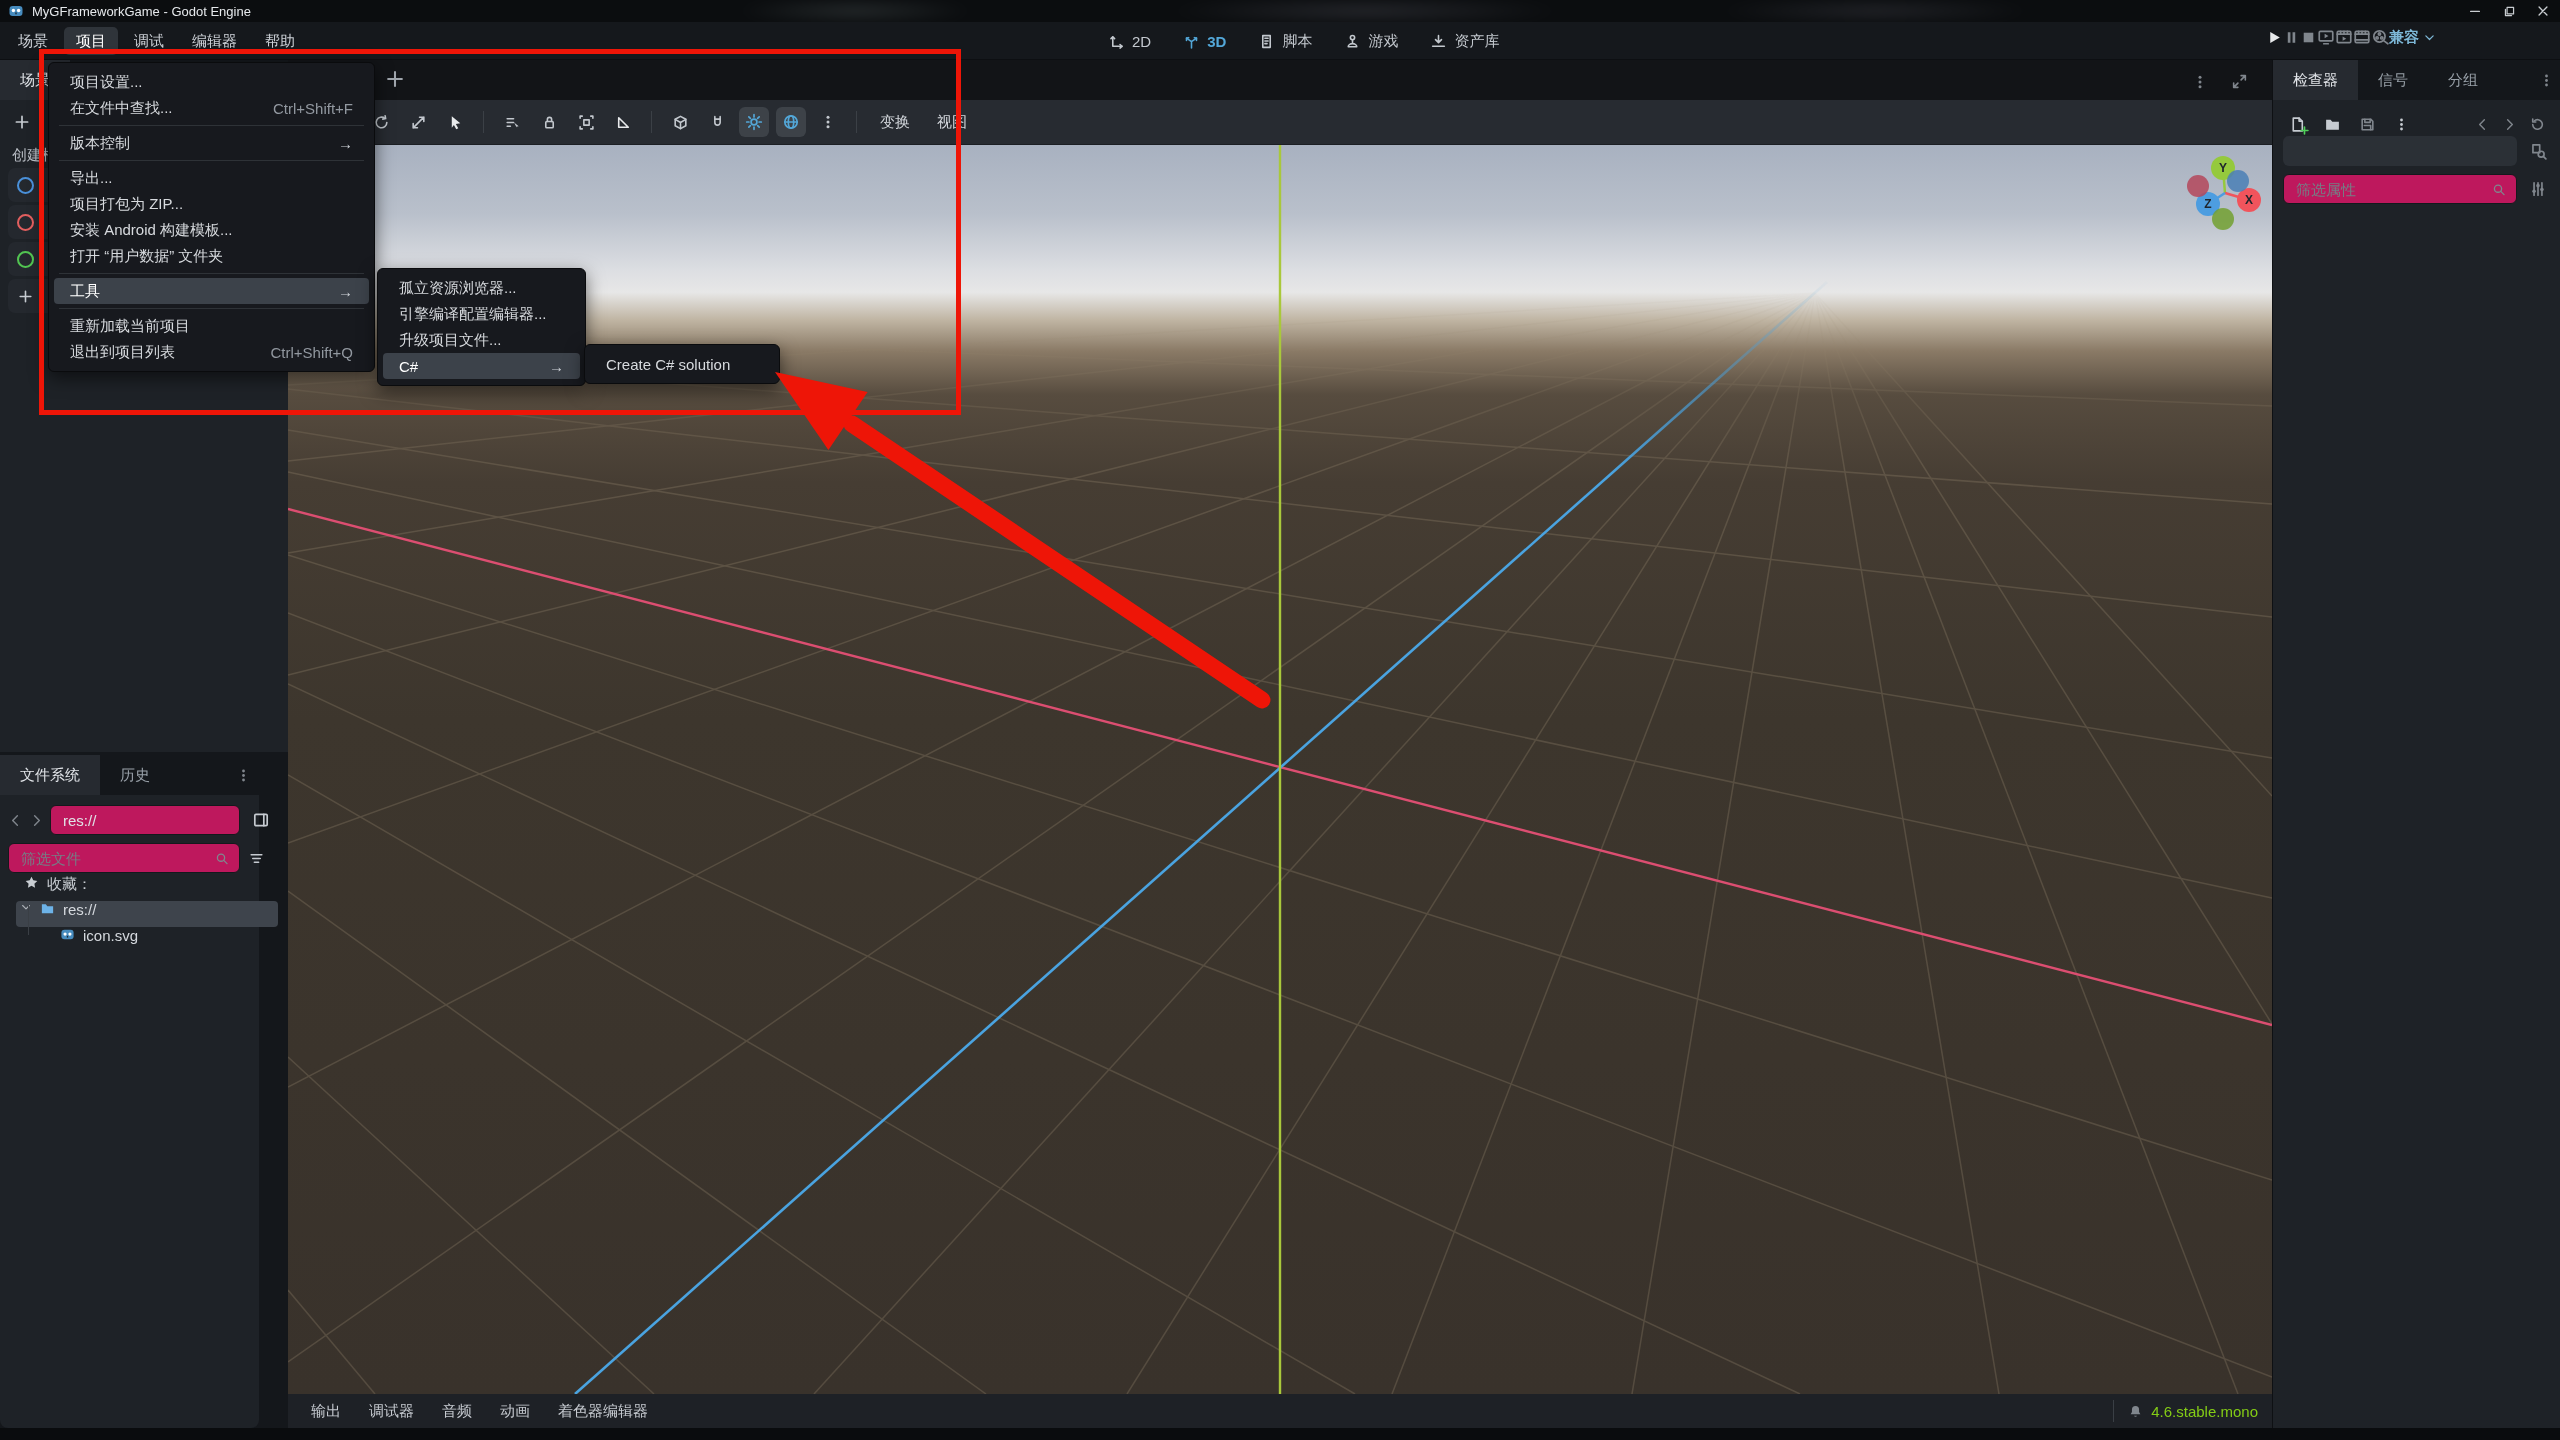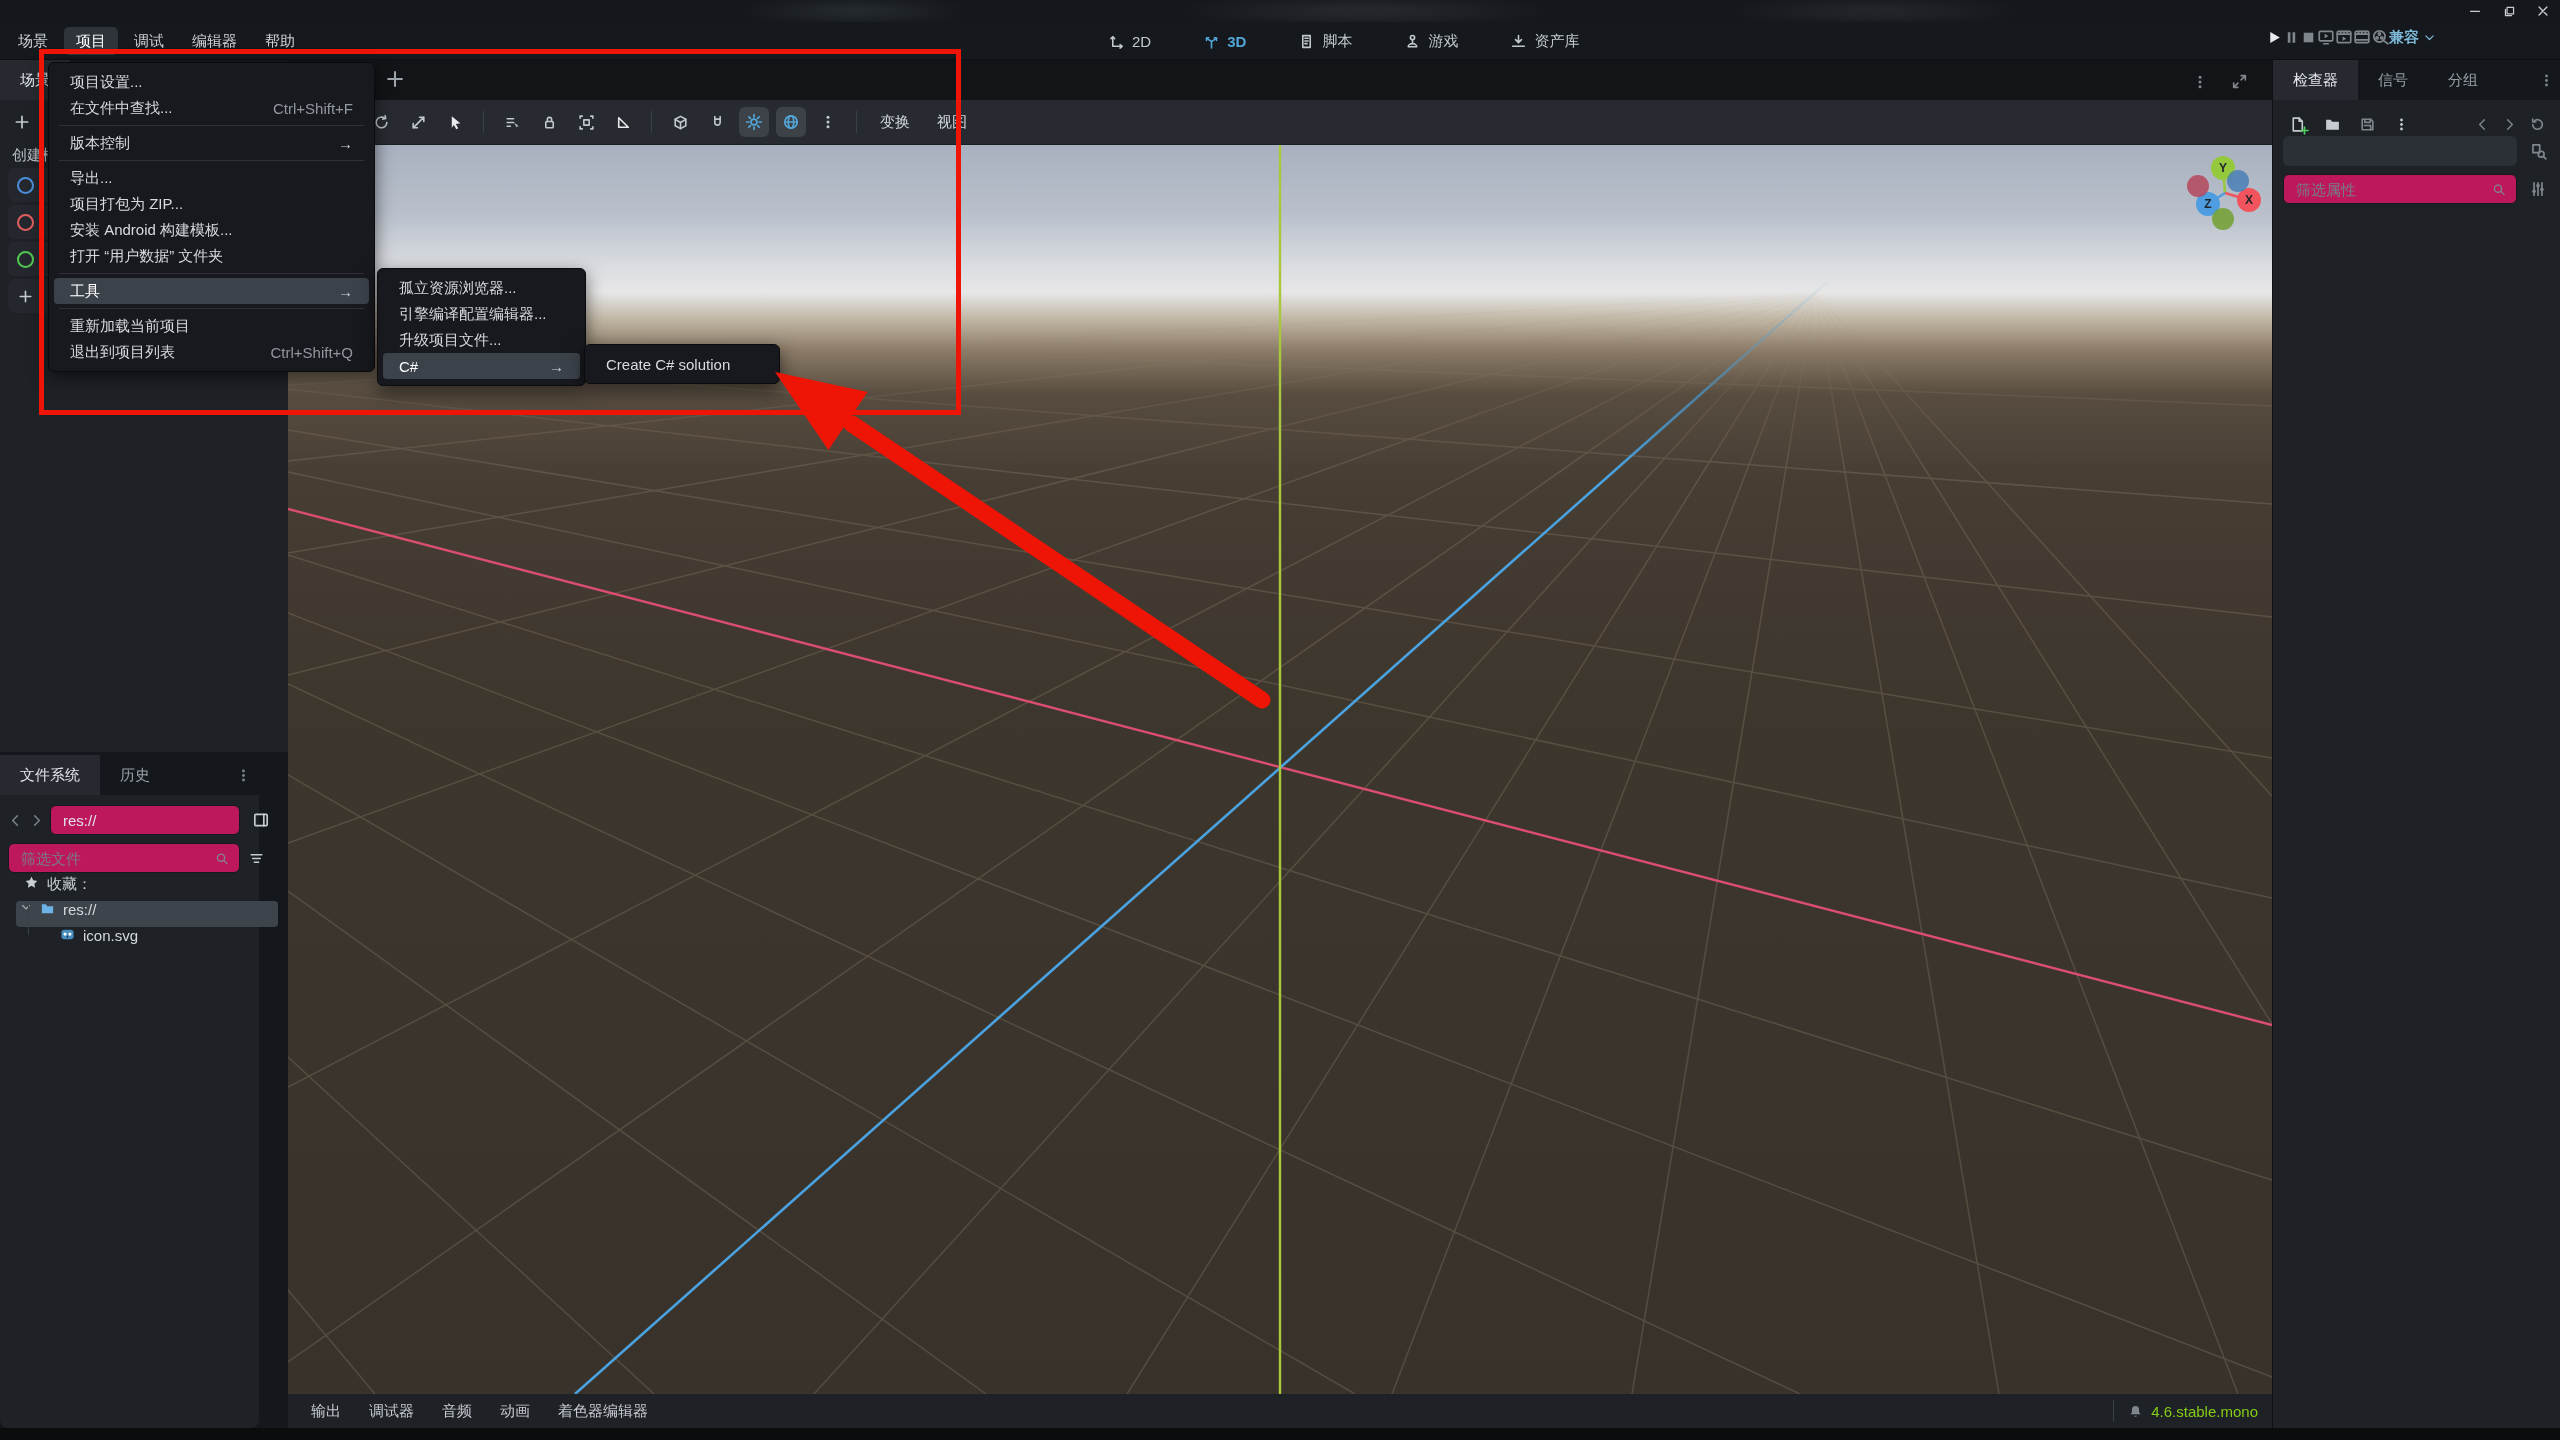--- a/index.html
+++ b/index.html
@@ -236,20 +236,26 @@
         <rect x="1.5" y="3" width="13" height="10" rx="3.2" fill="#478cbf" stroke="none"></rect>
         <circle cx="5.4" cy="7.5" r="1.7" fill="#fff" stroke="none"></circle>
         <circle cx="10.6" cy="7.5" r="1.7" fill="#fff" stroke="none"></circle>
         <rect x="7.3" y="9.4" width="1.4" height="1.9" fill="#1b2a38" stroke="none"></rect>
       </symbol>
   </defs>
 </svg>
 
 <div id="app">
 
+  <div class="titlebar abs">
+    <svg class="i" width="16" height="16">
+        <use href="#s-godot"></use>
+      </svg>
+    <span class="t">MyGFrameworkGame - Godot Engine</span>
+  </div>
   <div class="abs tb-blobs"></div>
   <div class="abs flex" style="right:0;top:0;height:22px;z-index:5">
     <div class="winbtn">
         <svg class="i" width="14" height="14">
           <use href="#s-min"></use>
         </svg>
       </div>
     <div class="winbtn">
         <svg class="i" width="13" height="13">
           <use href="#s-max"></use>
@@ -274,21 +280,21 @@
         <span>调试</span>
       </div>
     <div class="menu-item">
         <span>编辑器</span>
       </div>
     <div class="menu-item">
         <span>帮助</span>
       </div>
   </div>
 
-  <div class="abs flex" style="left:1098px;top:26px;height:30px;gap:32px;z-index:6">
+  <div class="abs flex" style="left:1098px;top:26px;height:30px;gap:12px;z-index:6">
     <div class="wtab">
       <svg class="i" width="17" height="17">
           <use href="#s-2d"></use>
         </svg>
       <span>2D</span>
       </div>
     <div class="wtab active">
       <svg class="i" width="17" height="17">
           <use href="#s-3d"></use>
         </svg>

